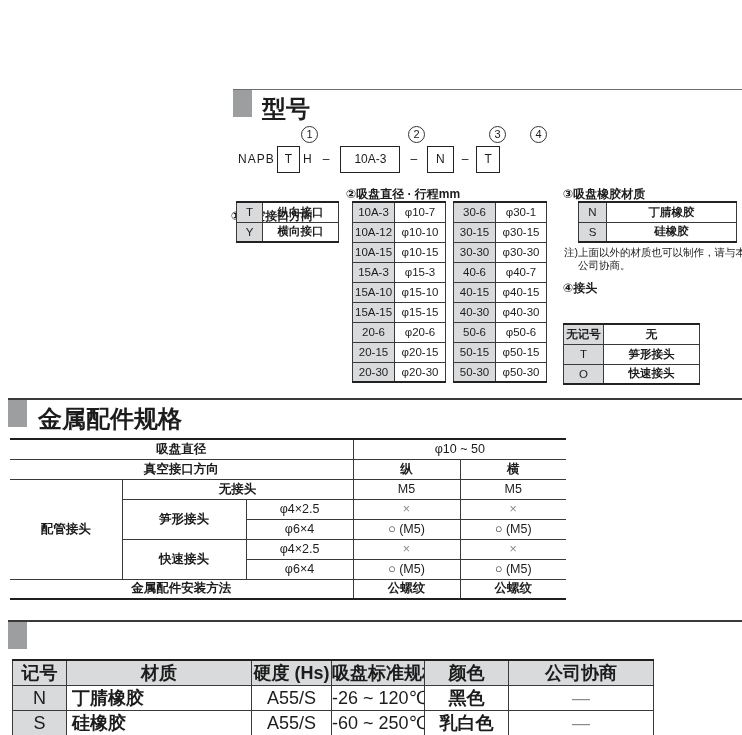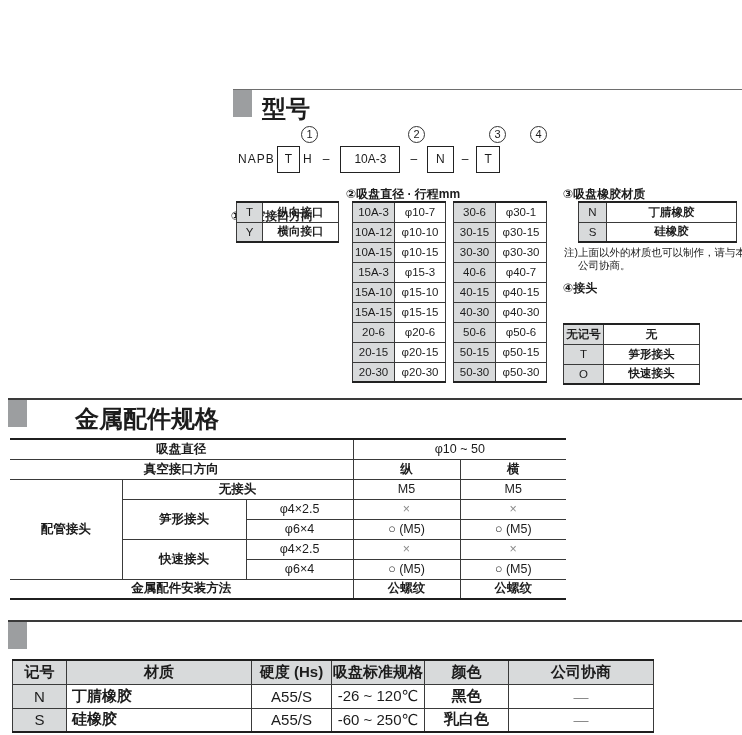--- a/index.html
+++ b/index.html
@@ -40,21 +40,21 @@
   .note .l2 { padding-left:14px; }
 
   
   .metal { position:absolute; left:10px; top:438px; width:556px; border-top:2.5px solid #1f1f1f; border-bottom:2.5px solid #1f1f1f; }
   .metal td { border:1px solid #3a3a3a; height:20px; font-size:12.5px; text-align:center; overflow:hidden; white-space:nowrap; }
   .metal tr td:first-child { border-left:none; }
   .metal tr td:last-child { border-right:none; }
 
   
   .std { position:absolute; left:12px; top:659px; width:641px; border-top:2px solid #1f1f1f; border-bottom:2.5px solid #1f1f1f; }
-  .std td { border:1px solid #3a3a3a; height:24px; font-size:15px; text-align:center; overflow:hidden; white-space:nowrap; }
+  .std td { border:1px solid #3a3a3a; height:24px; font-size:18px; text-align:center; overflow:hidden; white-space:nowrap; }
   .std td.left { text-align:left; padding-left:5px; }
   .dim { color:#8a8a8a; }
 </style>
 </head>
 <body>
 
 <div class="page">
 
 
   <div class="sec-line" style="left:233px; top:89px; width:509px;"></div>
@@ -225,21 +225,21 @@
         </tr>
     <tr>
           <td class="g">O</td>
           <td class="cjk">快速接头</td>
         </tr>
   </tbody>
     </table>
 
   <div class="sec-line dark" style="left:8px; top:398px; width:734px;"></div>
   <div class="sec-marker" style="left:8px; top:400px;"></div>
-  <div class="sec-heading" style="left:38px; top:403px;margin-left:37px;">金属配件规格</div>
+  <div class="sec-heading" style="left:38px; top:403px;">金属配件规格</div>
 
   <table class="metal">
     <colgroup>
         <col style="width:112px;">
         <col style="width:124px;">
         <col style="width:107px;">
         <col style="width:107px;">
         <col style="width:106px;">
       </colgroup>
     <tbody>

